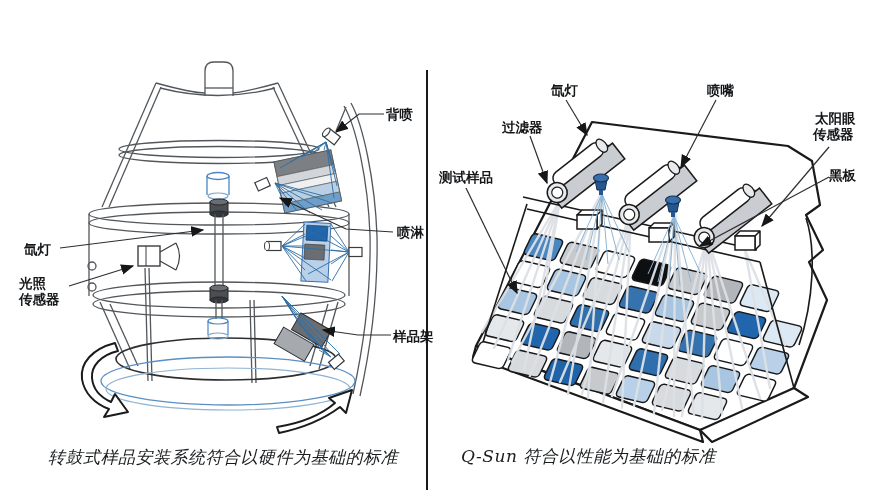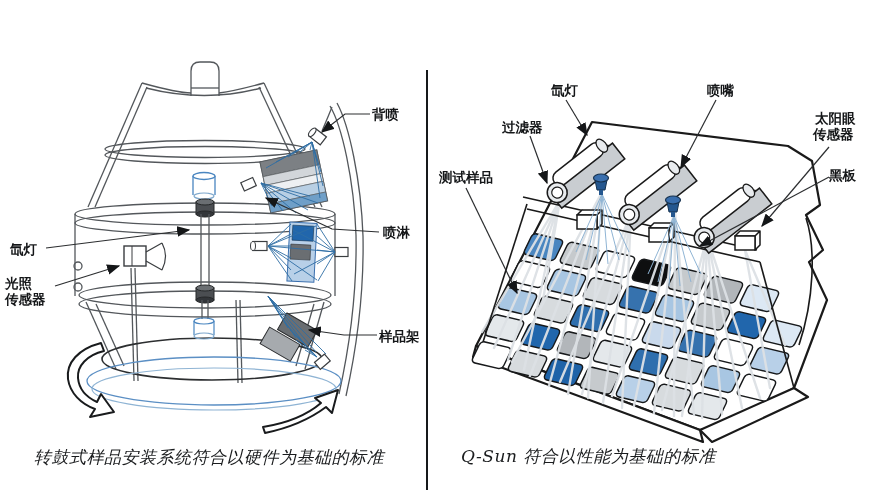--- a/index.html
+++ b/index.html
@@ -1,19 +1,19 @@
 <!DOCTYPE html>
 <html><head>
 <meta charset="utf-8">
 <style>
   html,body{margin:0;padding:0;background:#ffffff;}
   body{width:889px;height:499px;position:relative;overflow:hidden;
        font-family:"Liberation Sans",sans-serif;}
   .panel{position:absolute;top:0;height:431px;}
-  #left-panel{left:0;width:427px;}
+  #left-panel{left:14px;width:427px;}
   #right-panel{left:427px;width:462px;}
   #divider{position:absolute;left:426px;top:70px;width:2px;height:420px;background:#17191b;}
   svg{display:block;}
   .lbl{font-family:"Liberation Sans",sans-serif;font-weight:700;font-size:13.5px;fill:#141618;}
   .cap{font-family:"DejaVu Serif","Liberation Serif",serif;font-style:italic;font-size:17px;fill:#1a1c1e;letter-spacing:.5px;}
   .wire{stroke:#53575b;stroke-width:1.3;fill:none;}
   .dark{stroke:#2c2e30;fill:none;}
   .blufan{stroke:#2e6da4;stroke-width:.9;fill:none;}
   .leader{stroke:#2c2e30;stroke-width:1.2;fill:none;}
   .body{fill:#ffffff;stroke:#1a1a1a;stroke-width:2.2;stroke-linejoin:round;}

